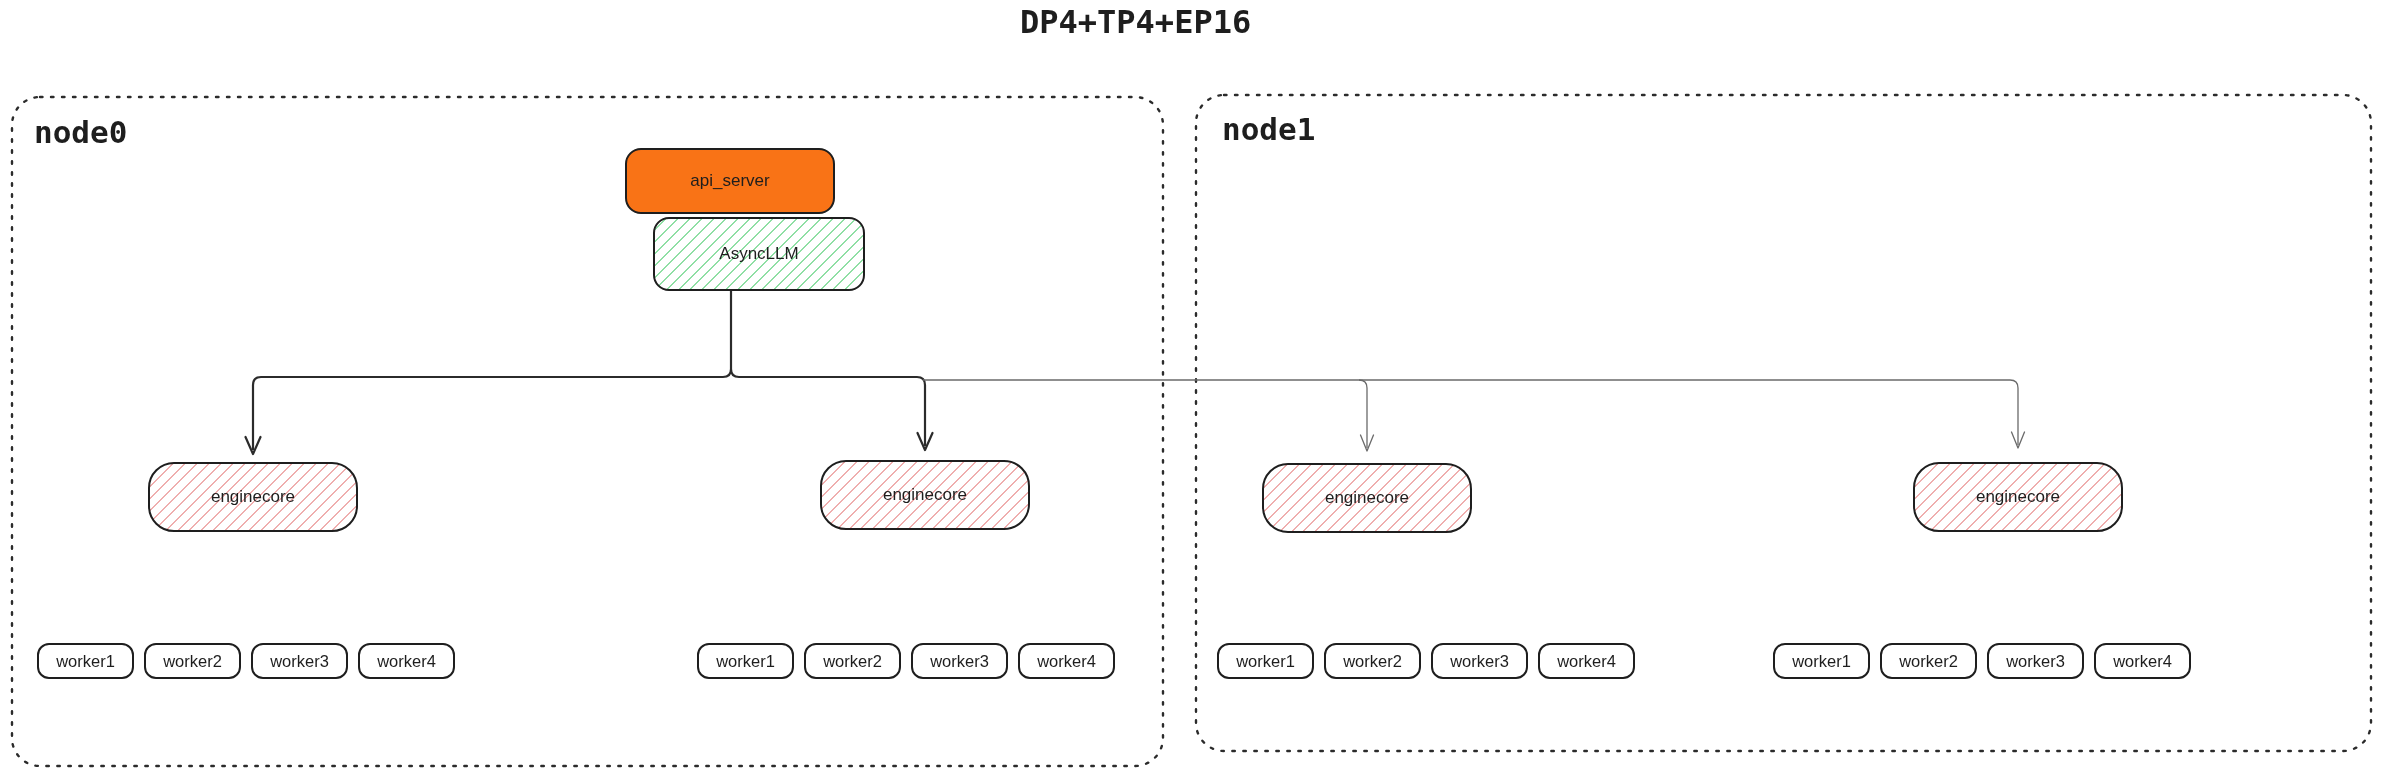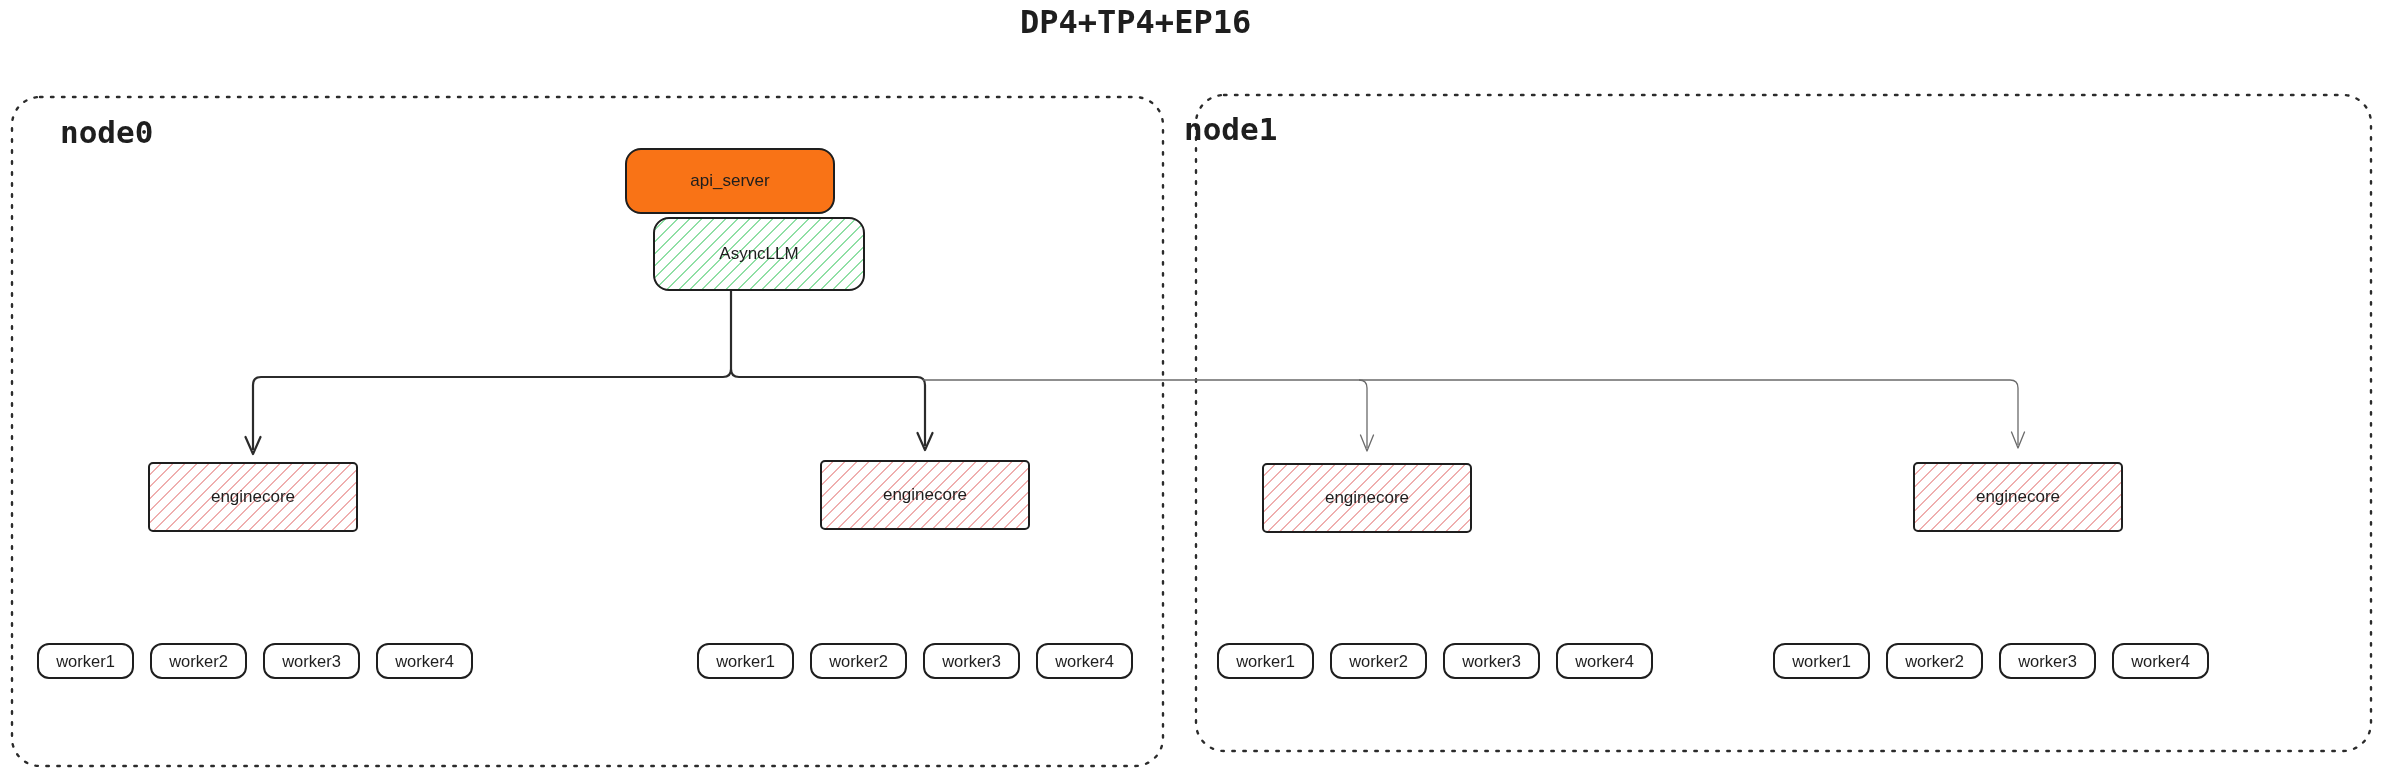--- a/index.html
+++ b/index.html
@@ -41,27 +41,27 @@
       transparent 0px, transparent 7px,
       var(--green-hatch,#8fdfa4) 7px, var(--green-hatch,#8fdfa4) 8.4px);
   }
   .hatch-red{
     background-color:#ffffff;
     background-image:repeating-linear-gradient(135deg,
       transparent 0px, transparent 7px,
       var(--red-hatch,#efaeae) 7px, var(--red-hatch,#efaeae) 8.4px);
   }
   .enginecore{
-    width:210px;height:70px;border-radius:5px;
+    width:210px;height:70px;border-radius:26px;
   }
   .worker-group{
     position:absolute;
     top:643px;
     display:flex;
-    gap:16px;
+    gap:10px;
   }
   .worker{
     box-sizing:border-box;
     width:97px;height:36px;
     border:2.2px solid var(--box-border,#1e1e1e);
     border-radius:12px;
     background:#fff;
     display:flex;align-items:center;justify-content:center;
     font-size:16.5px;
     white-space:nowrap;
@@ -97,22 +97,22 @@
 
     <path class="conn-thin" d="M 923 380 L 2010 380"></path>
     <path class="conn-thin" d="M 1359 380 Q 1367 380 1367 388 L 1367 448"></path>
     <path class="arrow-thin" d="M 1360.5 435 L 1367 451 L 1373.5 435"></path>
     <path class="conn-thin" d="M 2010 380 Q 2018 380 2018 388 L 2018 445"></path>
     <path class="arrow-thin" d="M 2011.5 432 L 2018 448 L 2024.5 432"></path>
   </svg>
 
   <div id="diagram-title" class="abs" style="left:1020px;top:3px;">DP4+TP4+EP16</div>
 
-  <div class="node-label abs" style="left:60px;top:114px;">node0</div>
-  <div class="node-label abs" style="left:1184px;top:111px;">node1</div>
+  <div class="node-label abs" style="left:34px;top:114px;">node0</div>
+  <div class="node-label abs" style="left:1222px;top:111px;">node1</div>
 
   <div class="box" style="left:625px;top:148px;width:210px;height:66px;">
     <span>api_server</span>
   </div>
   <div class="box hatch-green" style="left:625px;top:217px;width:212px;height:74px;margin-left:28px;">
     <span>AsyncLLM</span>
   </div>
 
   <div class="box hatch-red enginecore" style="left:148px;top:462px;">
     <span>enginecore</span>

